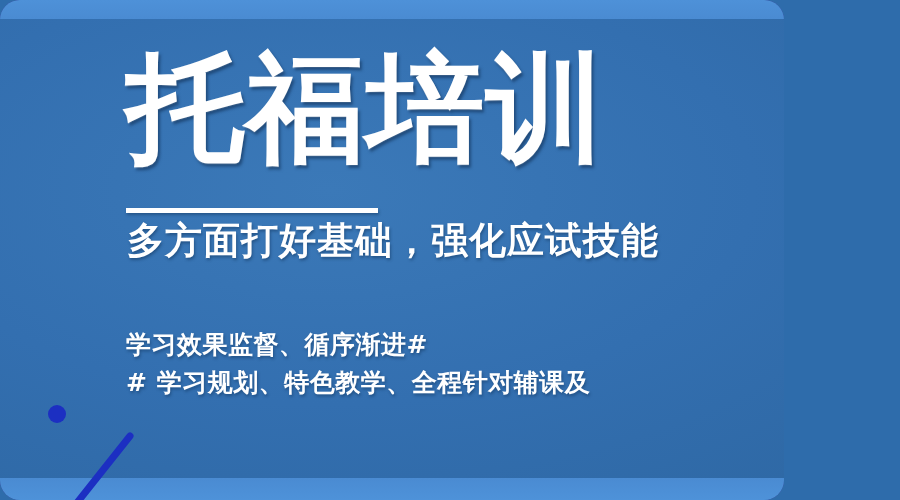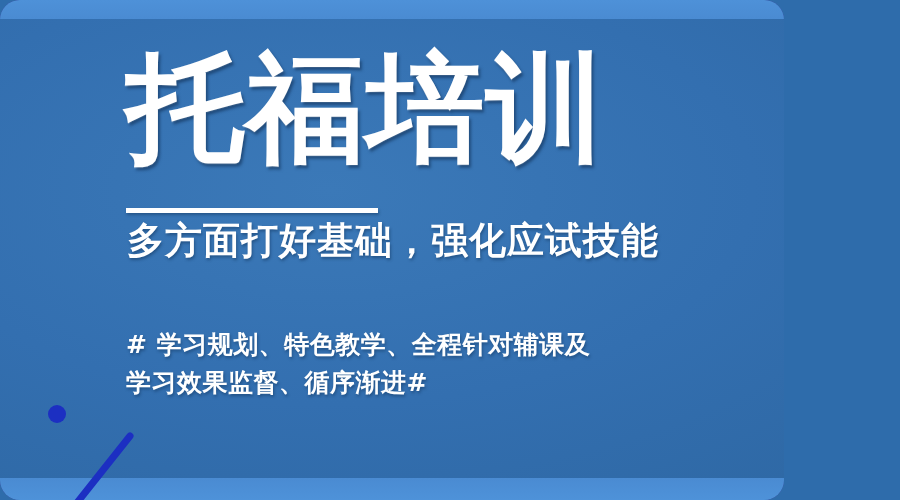--- a/index.html
+++ b/index.html
@@ -143,18 +143,18 @@
 
   <div class="content">
 
     <h1 class="title">托福培训</h1>
 
     <div class="rule"></div>
 
     <h2 class="subtitle">多方面打好基础，强化应试技能</h2>
 
     <div class="tagline">
+      <span class="line">学习效果监督、循序渐进#</span>
       <span class="line"># 学习规划、特色教学、全程针对辅课及</span>
-      <span class="line">学习效果监督、循序渐进#</span>
     </div>
 
   </div>
 </div>
 
 </body></html>

